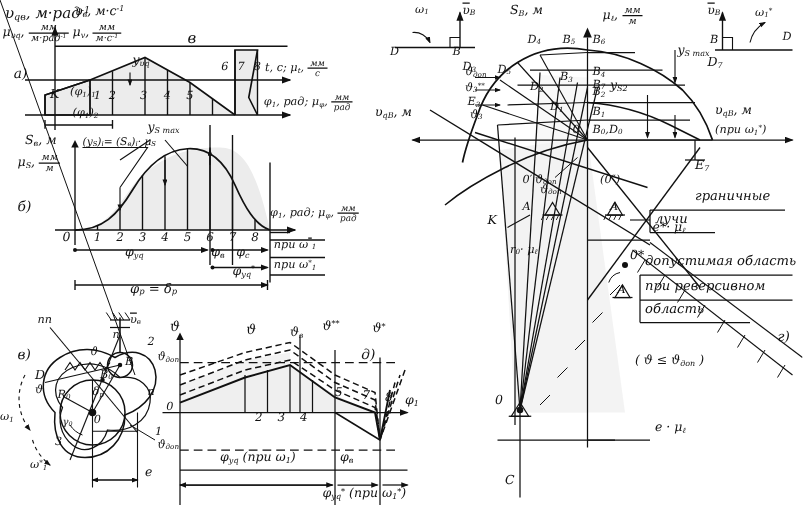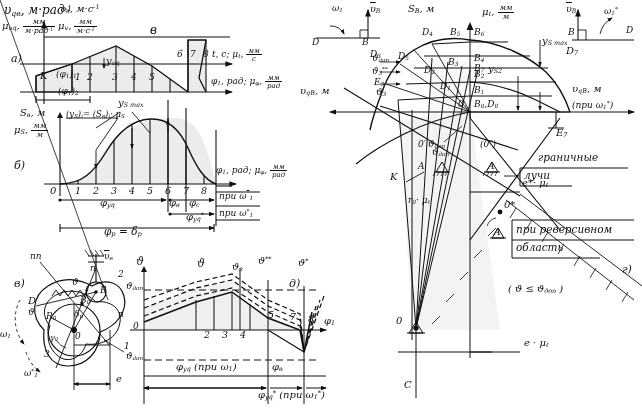--- a/index.html
+++ b/index.html
@@ -377,21 +377,21 @@
   <span class="frac"><span class="n">мм</span><span class="d"><span>м·рад</span><span class="sup">-1</span></span></span>
 </div>
 <div class="lbl" style="left:60px;top:4px;font-size:10px">
   <span>υ</span><span class="sub">в</span><span>, м·с</span><span class="sup">-1</span>
 </div>
 <div class="lbl" style="left:58px;top:18px;font-size:10px">
   <span>μ</span><span class="sub">v</span>,
   <span class="frac"><span class="n">мм</span><span class="d"><span>м·с</span><span class="sup">-1</span></span></span>
 </div>
 <div class="lbl" style="left:150px;top:24px;font-size:12px">в</div>
-<div class="lbl" style="left:106px;top:56px;font-size:10px">
+<div class="lbl" style="left:106px;top:44px;font-size:10px">
   <span>y</span><span class="sub">υq</span>
 </div>
 <div class="lbl" style="left:11px;top:53px;font-size:11px">a)</div>
 <div class="lbl" style="left:40px;top:71px;font-size:10px">K</div>
 <div class="lbl" style="left:56px;top:70px;font-size:9px">
   <span>(φ</span><span class="sub">1</span><span>)</span><span class="sub">1</span>
 </div>
 <div class="lbl" style="left:58px;top:87px;font-size:9px">
   <span>(φ</span><span class="sub">1</span><span>)</span><span class="sub">2</span>
 </div>
@@ -627,22 +627,23 @@
 </div>
 <div class="lbl" style="left:408px;top:196px;font-size:9px">
   <span>r</span><span class="sub">0</span><span>· μ</span><span class="sub">ℓ</span>
 </div>
 <div class="lbl" style="left:522px;top:178px;font-size:10px">
   <span>e*· μ</span><span class="sub">ℓ</span>
 </div>
 <div class="lbl" style="left:524px;top:338px;font-size:10px">
   <span>e · μ</span><span class="sub">ℓ</span>
 </div>
-<div class="lbl" style="left:538px;top:152px;font-size:10.5px">граничные</div>
+<div class="lbl" style="left:556px;top:152px;font-size:10.5px">граничные</div>
 <div class="lbl" style="left:524px;top:170px;font-size:10.5px">лучи</div>
+<div class="lbl" style="left:516px;top:204px;font-size:10.5px">допустимая область</div>
 <div class="lbl" style="left:516px;top:224px;font-size:10.5px">при  реверсивном</div>
 <div class="lbl" style="left:516px;top:242px;font-size:10.5px">область</div>
 <div class="lbl" style="left:508px;top:284px;font-size:10px">
   <span>( ϑ ≤ ϑ</span><span class="sub">доп</span><span> )</span>
 </div>
 <div class="lbl" style="left:418px;top:162px;font-size:9px">A</div>
 <div class="lbl" style="left:488px;top:162px;font-size:9px">A</div>
 <div class="lbl" style="left:494px;top:228px;font-size:9px">A</div>
 <div class="lbl" style="left:432px;top:148px;font-size:9px">
   <span>ϑ</span><span class="sub">доп</span>

